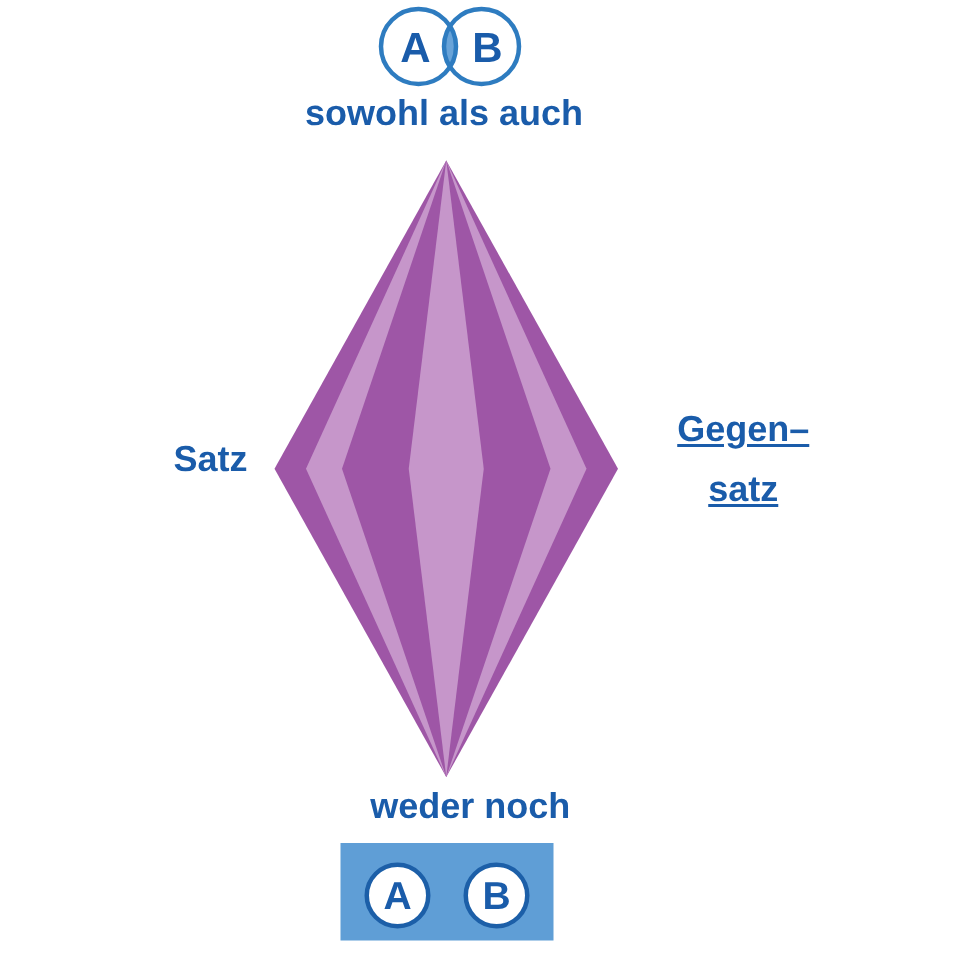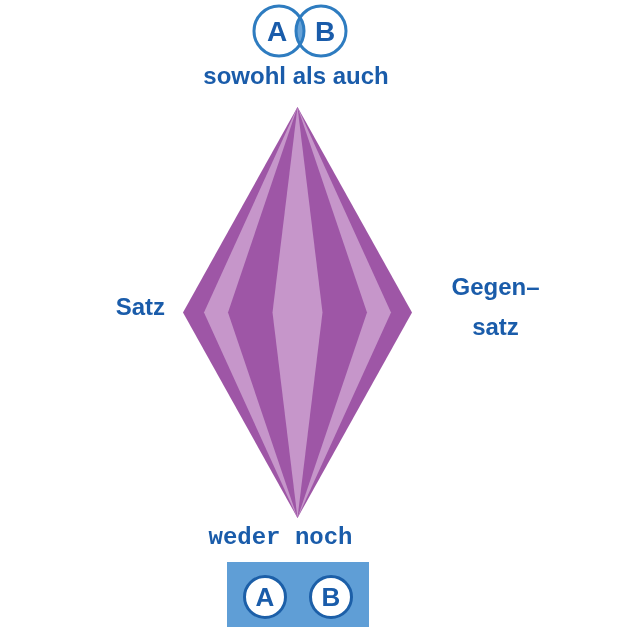--- a/index.html
+++ b/index.html
@@ -15,22 +15,22 @@
   .label {
     position: absolute;
     font-size: 24px;
     font-weight: 600;
     color: #1a5caa;
     line-height: 38px;
     white-space: nowrap;
   }
   .label-top    { left: 146px; top: 57px;  width: 300px; text-align: center; }
   .label-left   { left: 40px;  top: 288px; width: 125px; text-align: right; }
-  .label-right  { left: 428px; top: 267px; width: 135px; text-align: center; line-height: 40px; }
-  .label-bottom { left: 128px; top: 519px; width: 305px; text-align: center; font-family: Liberation Mono, monospace; }
+  .label-right  { left: 428px; top: 267px; width: 135px; text-align: center; line-height: 40px; text-decoration: underline; }
+  .label-bottom { left: 161px; top: 519px; width: 305px; text-align: center; }
 
   .venn-svg    { position: absolute; left: 241px; top: 2px; }
   .diamond-svg { position: absolute; left: 180px; top: 104px; }
 
   .disjoint-box {
     position: absolute;
     left: 227px; top: 562px;
     width: 142px; height: 65px;
     background: #5f9ed6;
   }

